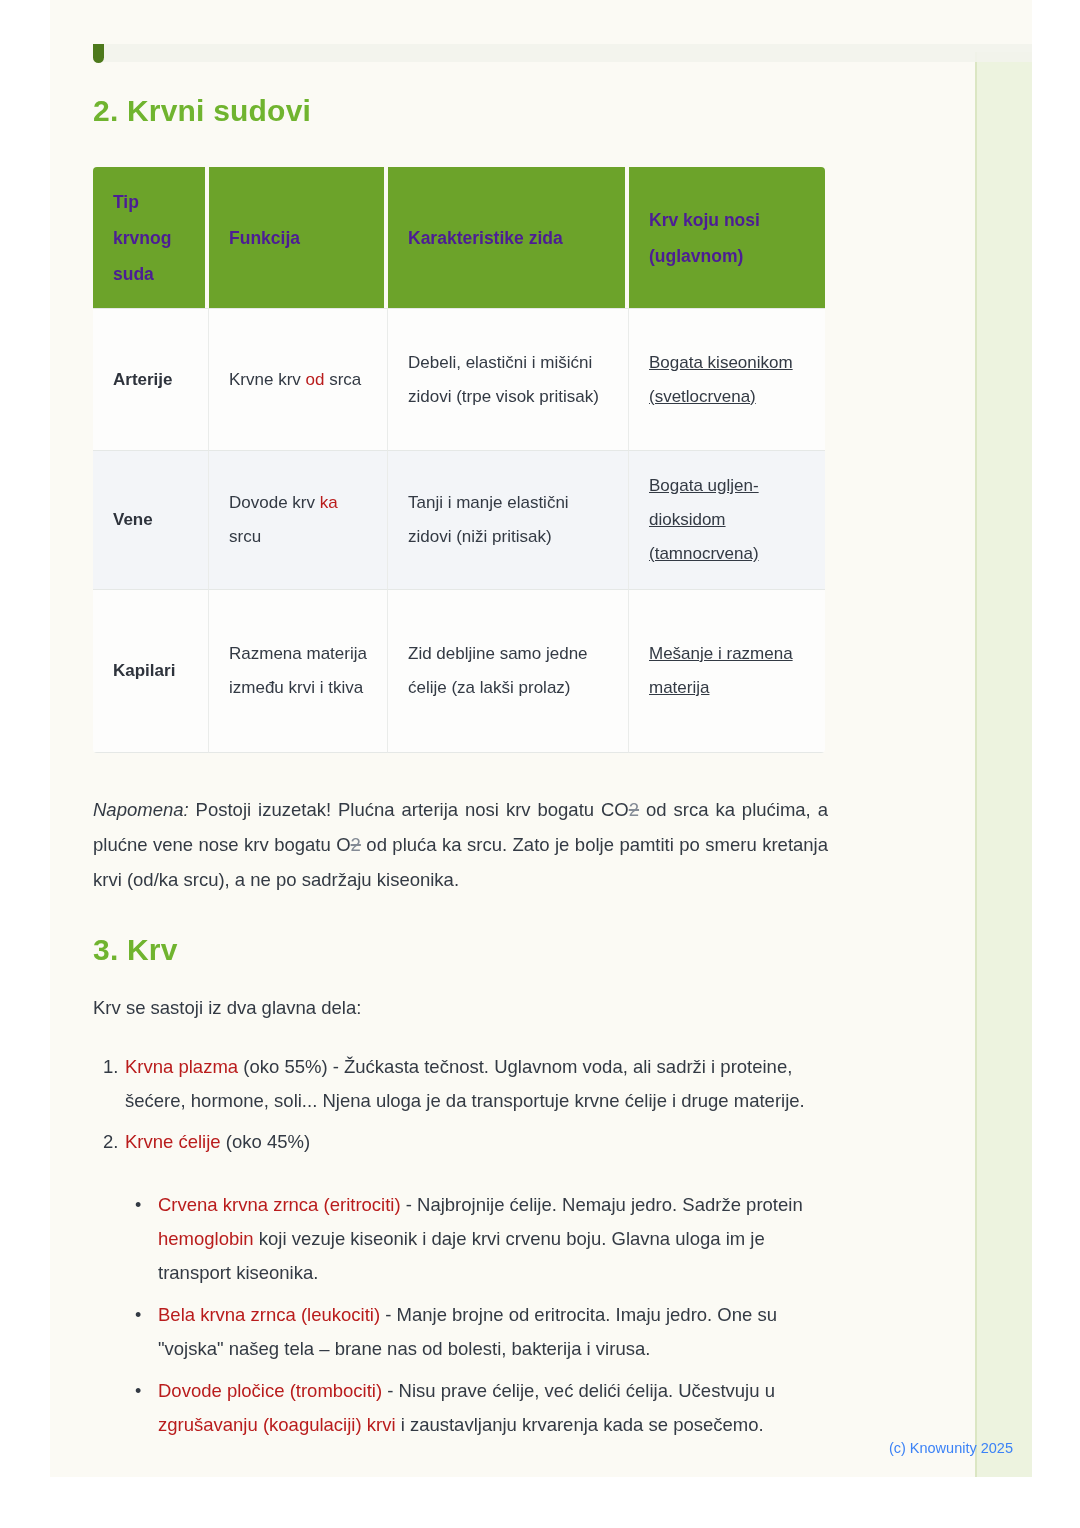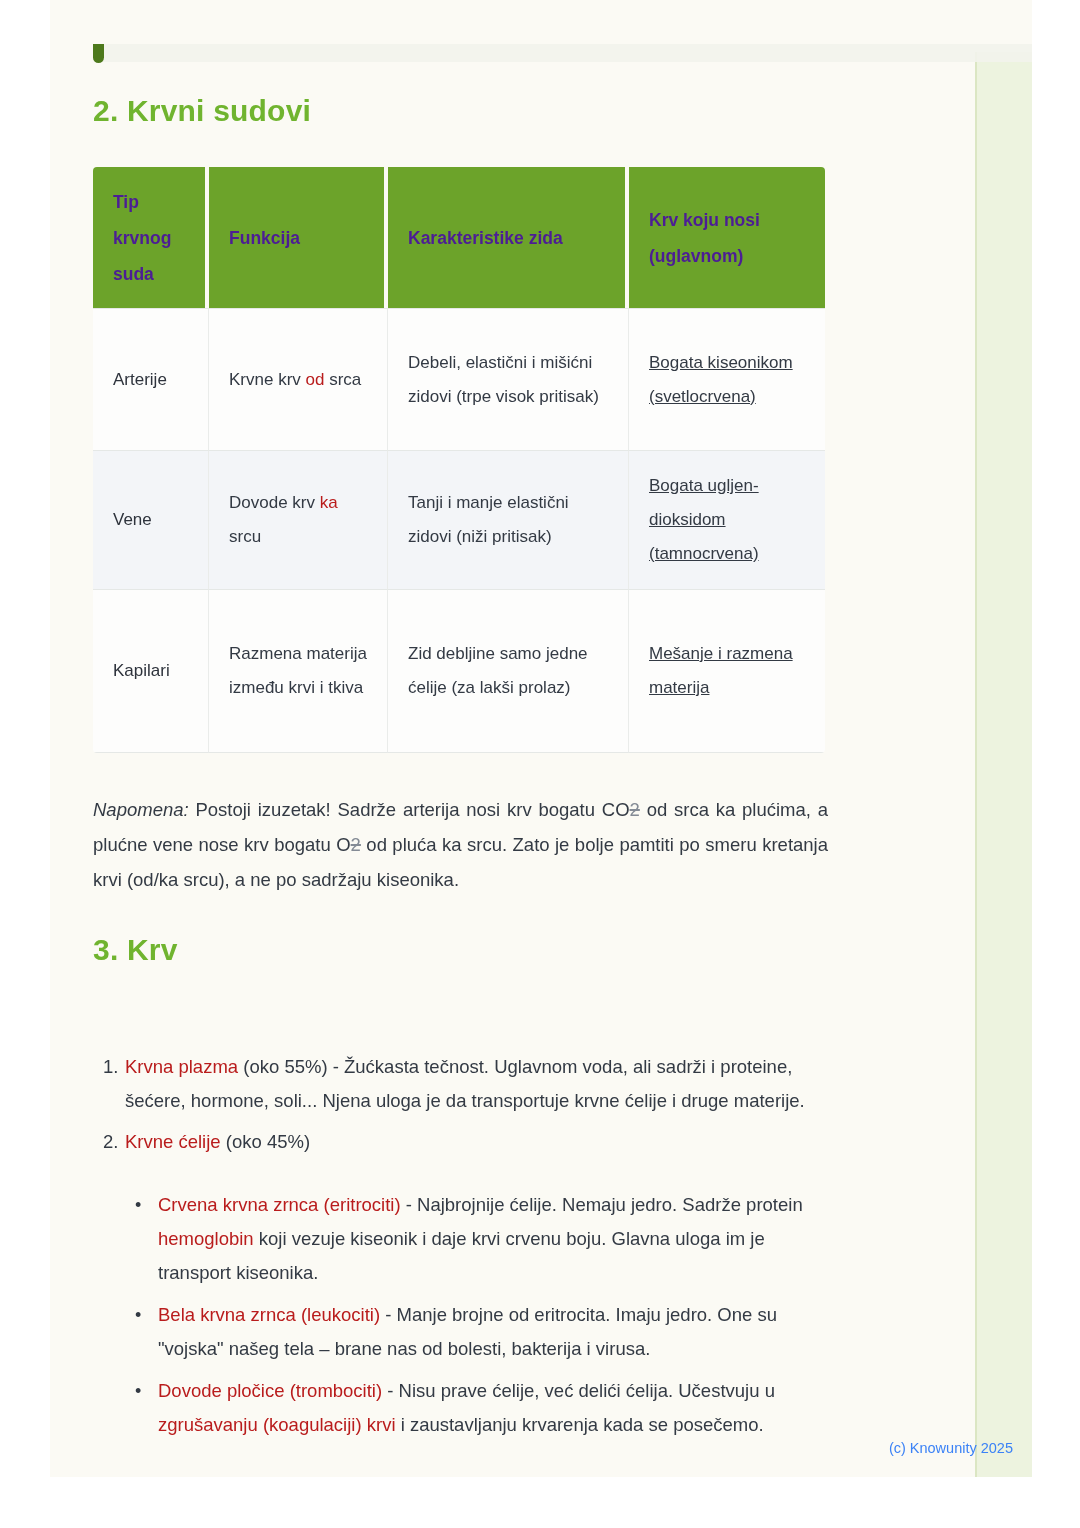--- a/index.html
+++ b/index.html
@@ -28,21 +28,21 @@
     text-align:left;vertical-align:middle;padding:0 20px;line-height:36px;
     border-right:4px solid #fbfaf4;
   }
   .vessels th:last-child{border-right:none;}
   .vessels thead tr{height:141px;}
   .vessels td{
     font-size:17px;color:#333a44;vertical-align:middle;padding:0 20px;line-height:34px;
     border-right:1px solid #eaecea;border-top:1px solid #e5e8e6;background:#fdfdfc;
   }
   .vessels td:last-child{border-right:none;text-decoration:underline;}
-  .vessels td:first-child{font-weight:400;color:#2e333c;}
+  .vessels td:first-child{font-weight:700;color:#2e333c;}
   .vessels tbody tr.r1{height:142px;}
   .vessels tbody tr.r2{height:139px;}
   .vessels tbody tr.r2 td{background:#f3f5f8;}
   .vessels tbody tr.r3{height:164px;}
   .vessels tbody tr.r3 td{border-bottom:1px solid #e5e8e6;}
 
   .para{position:absolute;left:43px;width:735px;font-size:18.5px;line-height:35px;color:#333a44;margin:0;}
   .napomena{top:792px;text-align:justify;}
   .napomena em{font-style:italic;}
   .sub-strike{color:#848b95;text-decoration:line-through;text-decoration-thickness:1.5px;}
@@ -103,24 +103,25 @@
       </tr>
       <tr class="r3">
         <td>Kapilari</td>
         <td><span>Razmena materija između krvi i tkiva</span><b></b><span></span></td>
         <td>Zid debljine samo jedne ćelije (za lakši prolaz)</td>
         <td>Mešanje i razmena materija</td>
       </tr>
     </tbody>
   </table>
 
-  <p class="para napomena"><em>Napomena:</em><span> Postoji izuzetak! Sadrže arterija nosi krv bogatu CO</span><s class="sub-strike">2</s><span> od srca ka plućima, a plućne vene nose krv bogatu O</span><s class="sub-strike">2</s><span> od pluća ka srcu. Zato je bolje pamtiti po smeru kretanja krvi (od/ka srcu), a ne po sadržaju kiseonika.</span></p>
+  <p class="para napomena"><em>Napomena:</em><span> Postoji izuzetak! Plućna arterija nosi krv bogatu CO</span><s class="sub-strike">2</s><span> od srca ka plućima, a plućne vene nose krv bogatu O</span><s class="sub-strike">2</s><span> od pluća ka srcu. Zato je bolje pamtiti po smeru kretanja krvi (od/ka srcu), a ne po sadržaju kiseonika.</span></p>
 
   <h2 class="h-green h3">3. Krv</h2>
 
+  <p class="para intro">Krv se sastoji iz dva glavna dela:</p>
 
   <div class="olist">
     <div class="oli">
       <span class="num">1.</span>
       <span class="li-text"><b>Krvna plazma</b><span> (oko 55%) - Žućkasta tečnost. Uglavnom voda, ali sadrži i proteine, šećere, hormone, soli... Njena uloga je da transportuje krvne ćelije i druge materije.</span></span>
     </div>
     <div class="oli">
       <span class="num">2.</span>
       <span class="li-text"><b>Krvne ćelije</b><span> (oko 45%)</span></span>
     </div>

